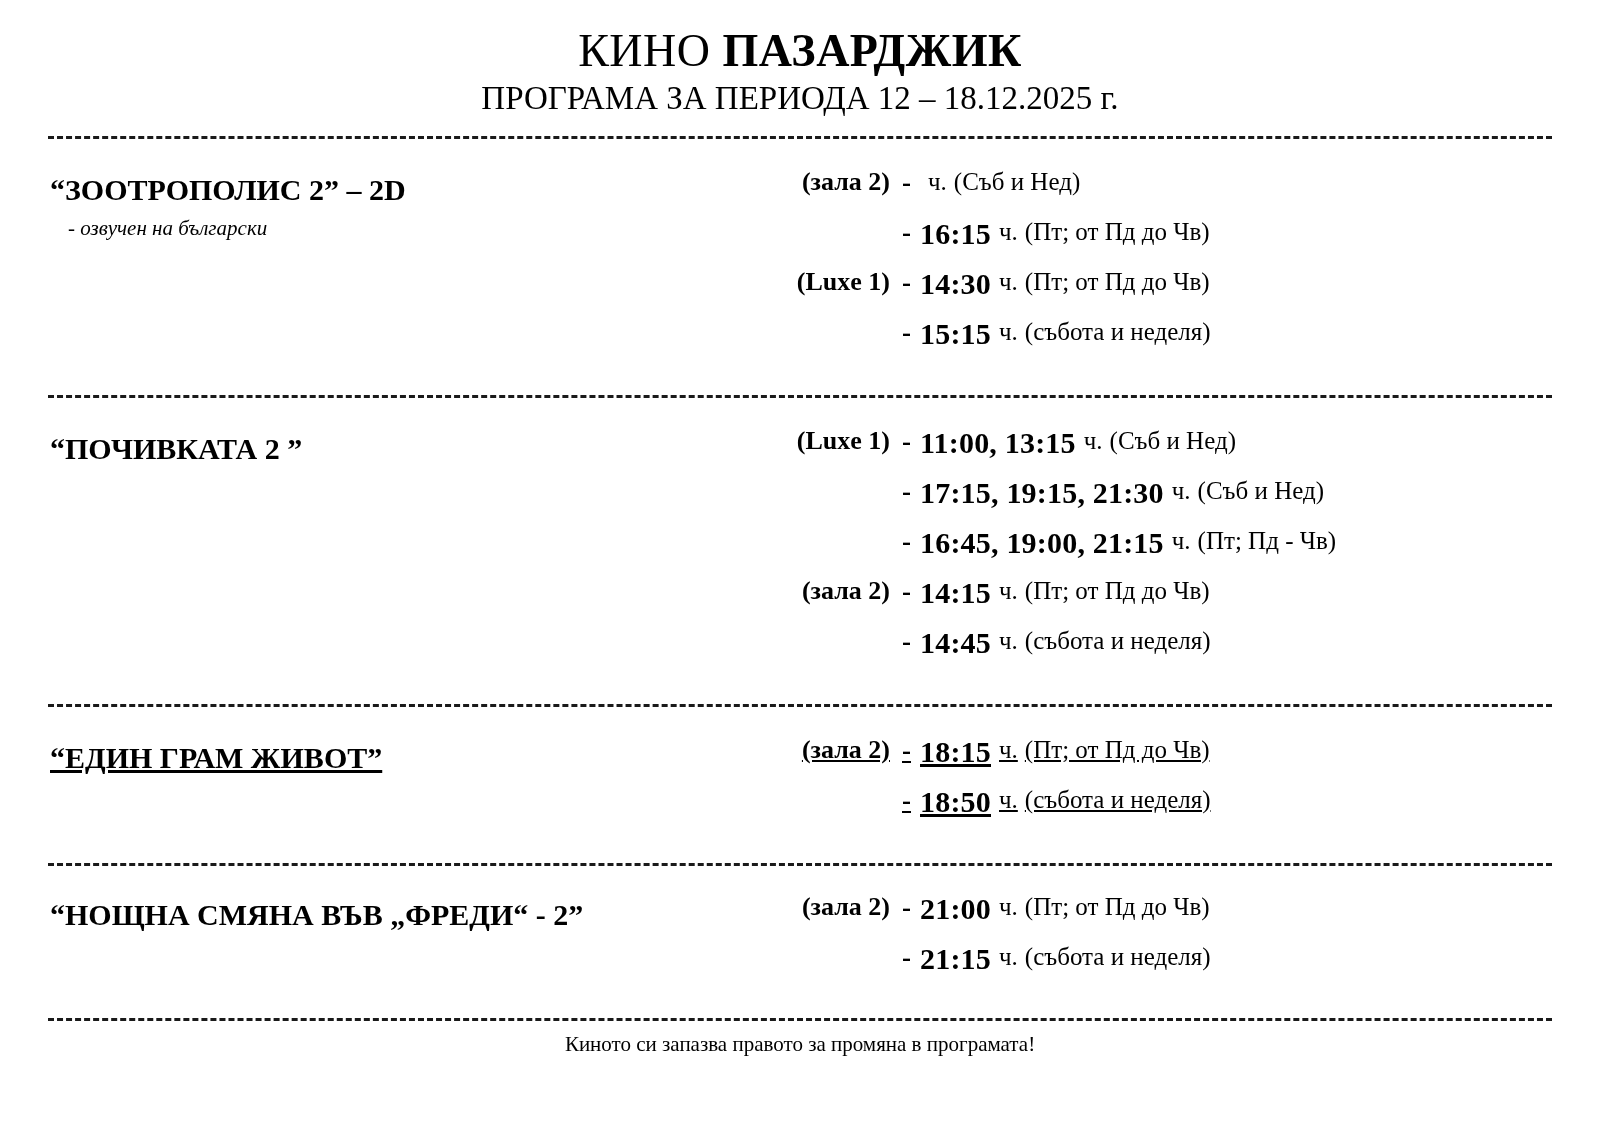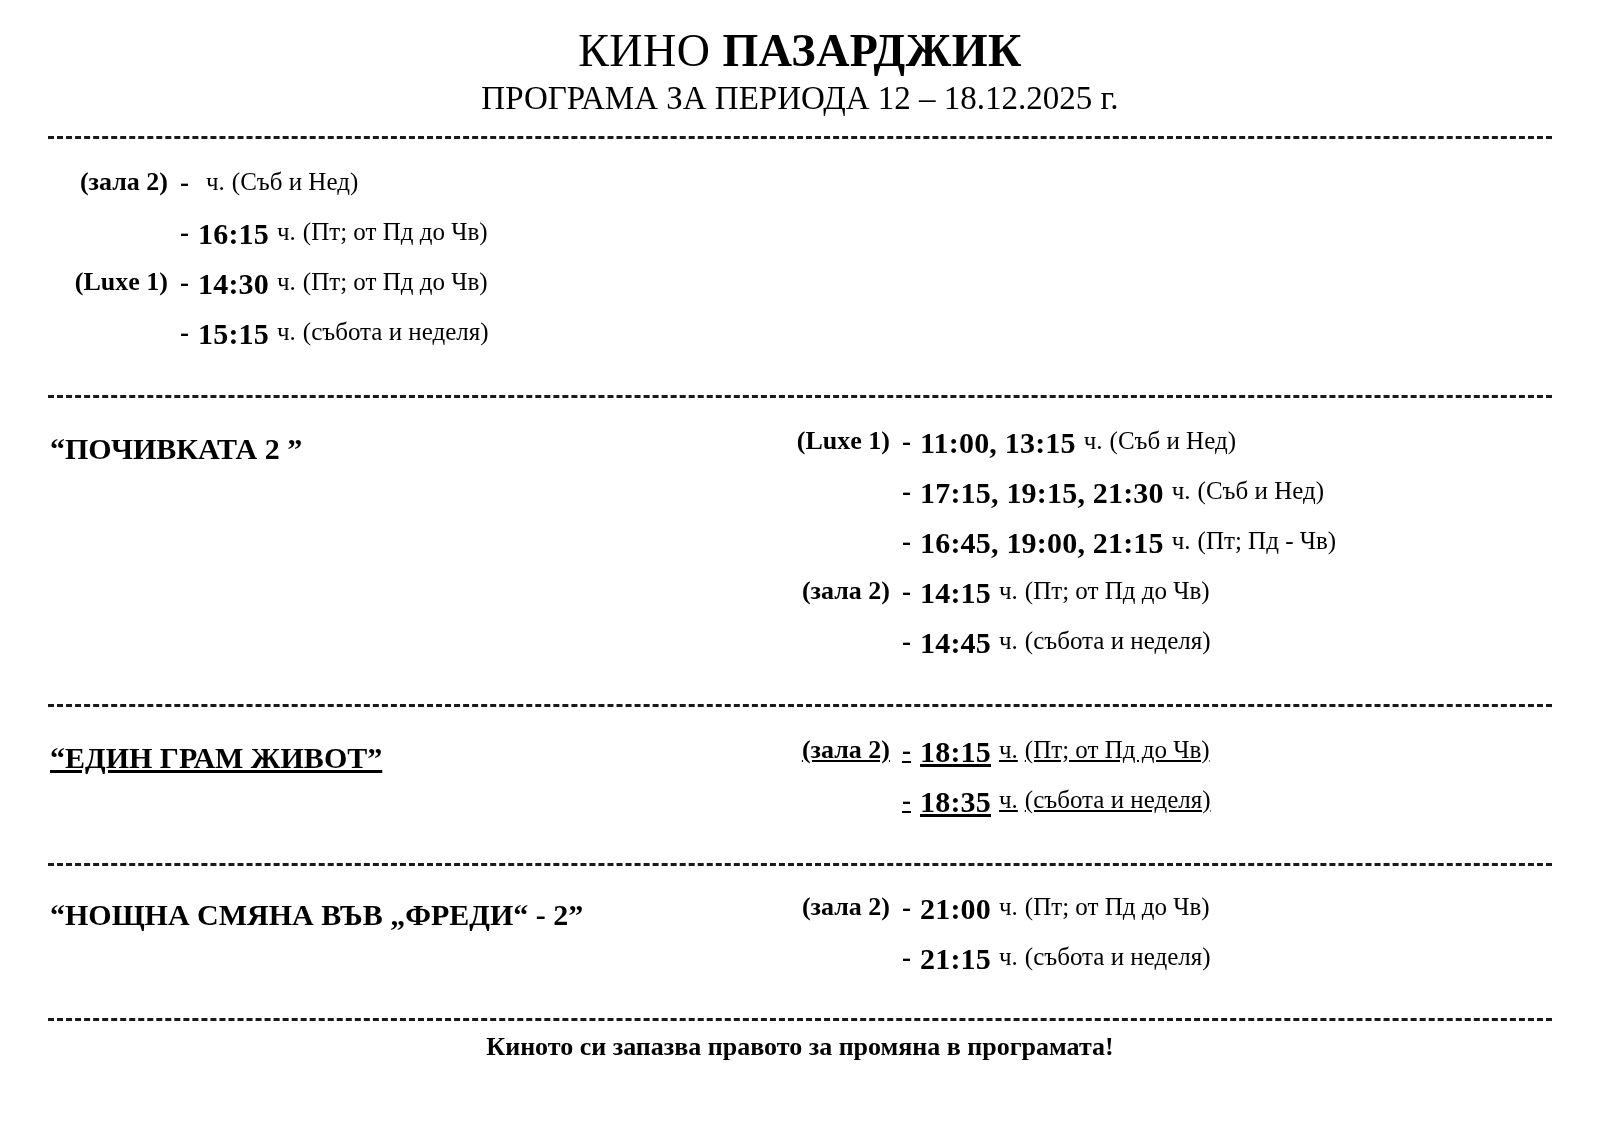--- a/index.html
+++ b/index.html
@@ -121,42 +121,46 @@
   }
   .days {
     font-size: 25px;
     font-weight: 400;
     padding-left: 7px;
   }
 
   
   .footer-note {
     text-align: center;
-    font-size: 26px;
-    font-weight: 700;
+    font-size: 21px;
+    font-weight: 400;
     margin-top: 11px;
   }
 </style>
 </head>
 <body>
 
 <div class="page">
 
   <div class="header">
     <div class="cinema-title">
       <span class="word-light">КИНО</span>
       <span class="word-bold">ПАЗАРДЖИК</span>
     </div>
     <div class="program-period">ПРОГРАМА ЗА ПЕРИОДА 12 – 18.12.2025 г.</div>
   </div>
 
   <div class="separator sep-top"></div>
 
   <div id="films-container">
       <div class="film-block" style="padding-top: 30px; padding-bottom: 26px;">
+        <div class="film-left">
+          <div class="film-title">“ЗООТРОПОЛИС 2” – 2D</div>
+          <div class="film-note">- озвучен на български</div>
+        </div>
         <div class="film-right">
           <div class="showtime-row" style="height: 50px;">
             <span class="hall">(зала 2)</span>
             <span class="dash">-</span>
             <span class="hour-mark">ч.</span>
             <span class="days">(Съб и Нед)</span>
           </div>
           <div class="showtime-row" style="height: 50px;">
             <span class="hall"></span>
             <span class="dash">-</span>
@@ -232,21 +236,21 @@
           <div class="showtime-row" style="height: 50px;">
             <span class="hall">(зала 2)</span>
             <span class="dash">-</span>
             <span class="times">18:15</span>
             <span class="hour-mark">ч.</span>
             <span class="days">(Пт; от Пд до Чв)</span>
           </div>
           <div class="showtime-row" style="height: 50px;">
             <span class="hall"></span>
             <span class="dash">-</span>
-            <span class="times">18:35</span>
+            <span class="times">18:50</span>
             <span class="hour-mark">ч.</span>
             <span class="days">(събота и неделя)</span>
           </div>
         </div>
       </div>
       <div class="separator sep-block"></div>
       <div class="film-block" style="padding-top: 28px; padding-bottom: 24px;">
         <div class="film-left">
           <div class="film-title">“НОЩНА СМЯНА ВЪВ „ФРЕДИ“ - 2”</div>
         </div>

